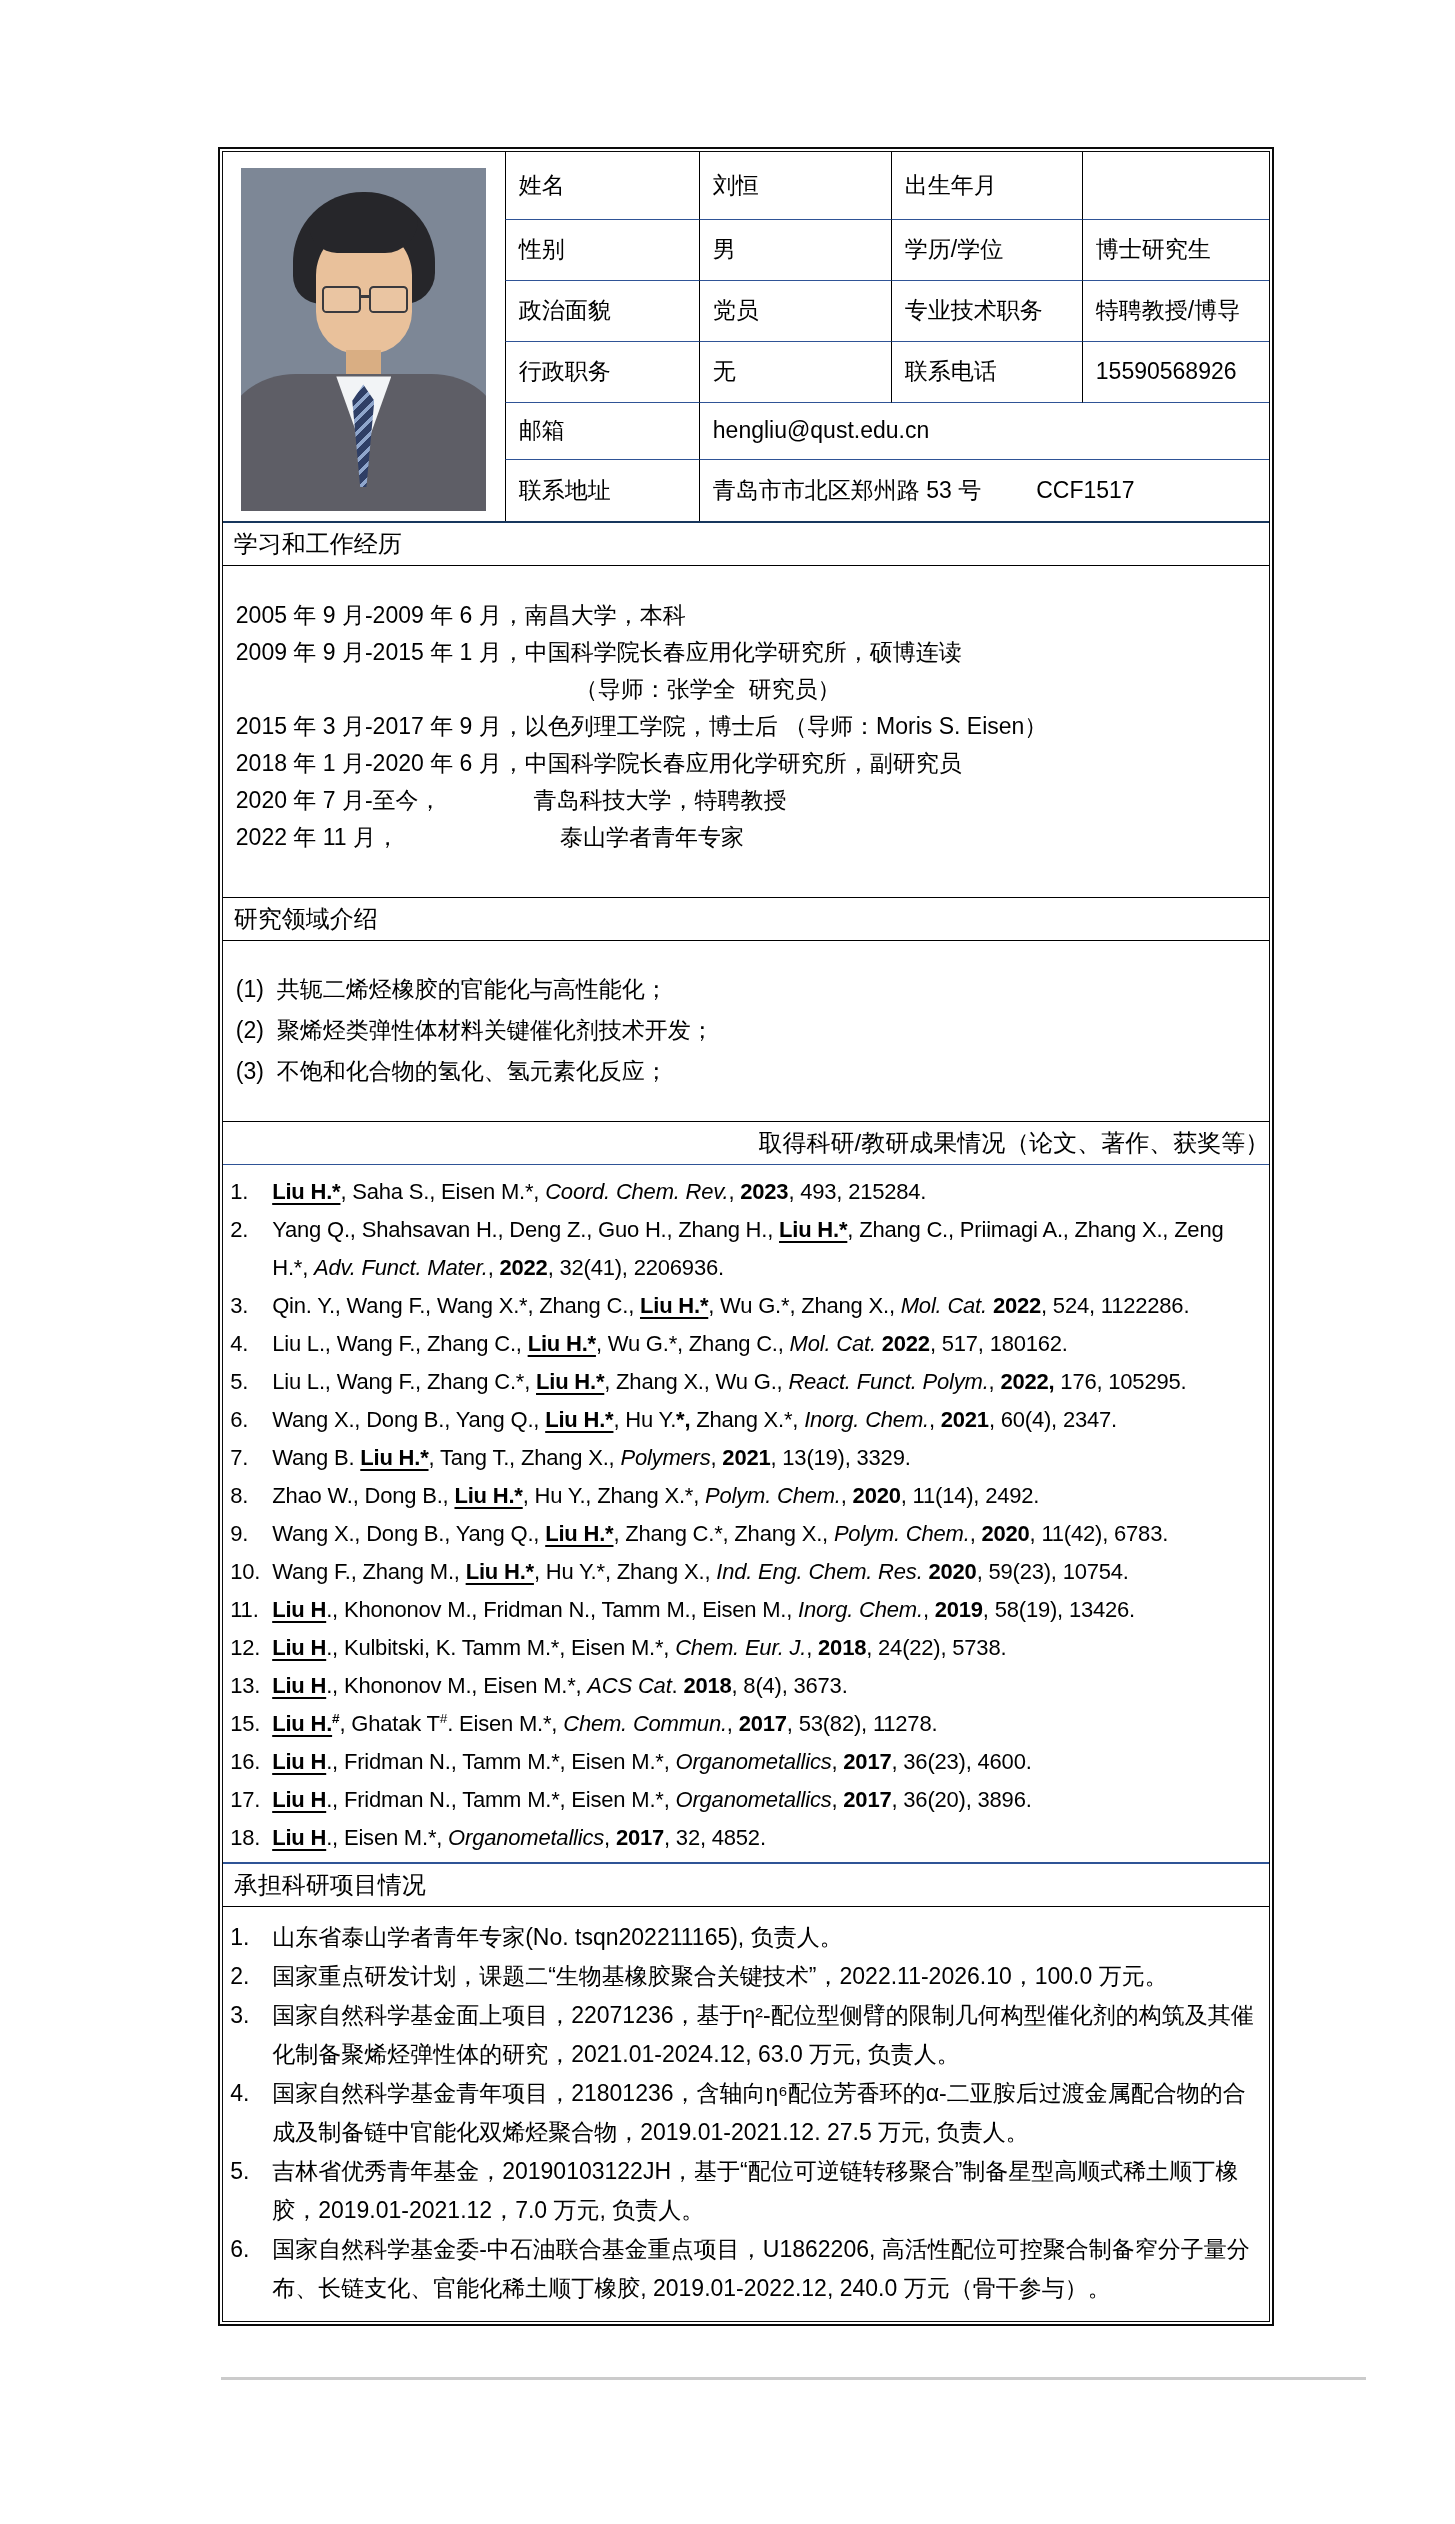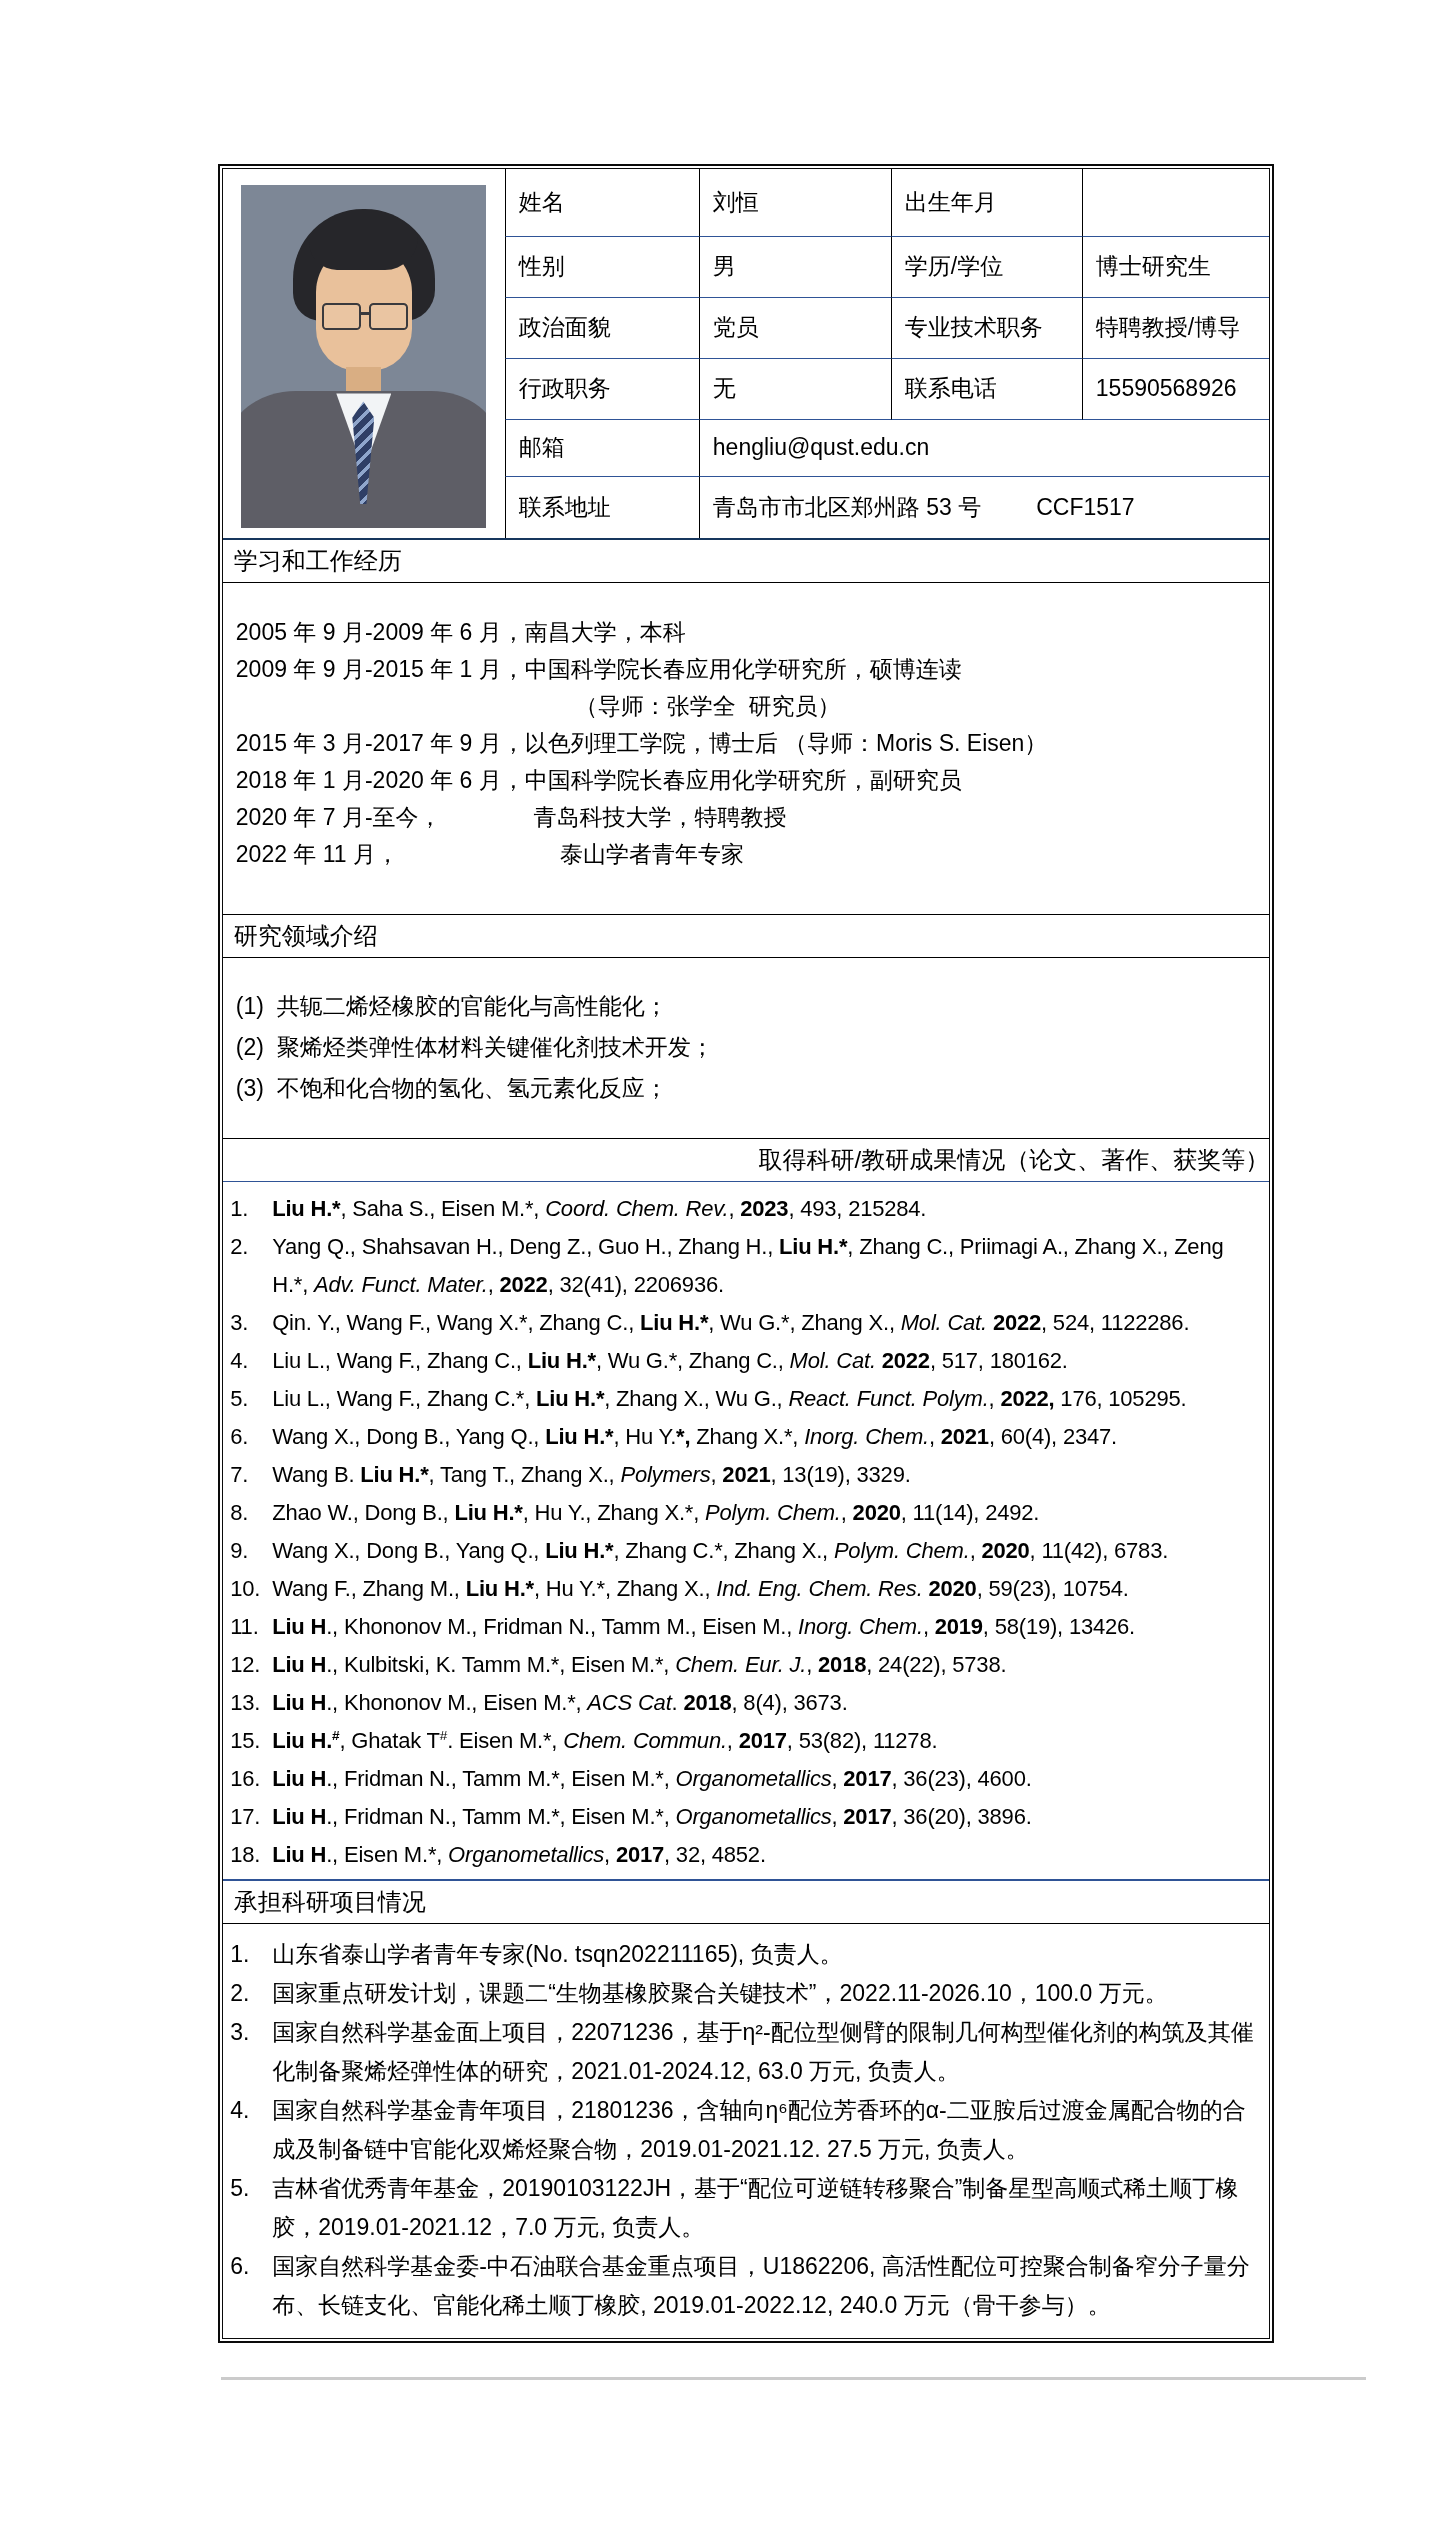--- a/index.html
+++ b/index.html
@@ -1,21 +1,21 @@
 <!DOCTYPE html>
 <html style="font-size:14.7px"><head>
 <meta charset="utf-8">
 <style>
   html,body{margin:0;padding:0;}
   body{
     width:1455px;height:2525px;position:relative;background:#ffffff;
     font-family:"Liberation Sans","DejaVu Sans",sans-serif;color:#000;
   }
   .frame{
-    position:absolute;left:218px;top:164px;width:1056px;box-sizing:border-box;
+    position:absolute;left:218px;top:147px;width:1056px;box-sizing:border-box;
     border:2.8px solid #0a0a0a;padding:1.8px;background:#fff;
   }
   .inner{border:0.9px solid #0a0a0a;}
 
   
   .info{
     display:grid;
     grid-template-columns:282px 194px 192px 191px auto;
     grid-template-rows:68px 61px 61px 61px 57px 61px;
     border-bottom:2.8px solid #17365D;
@@ -63,21 +63,21 @@
 
   .c-pub{padding:7.4px 7.4px 5.5px 7.4px;font-size:22px;letter-spacing:-0.2px;}
   .c-pub .li{line-height:38px;}
   .c-proj{padding:11px 9.2px 13px 7.4px;font-size:23px;}
   .c-proj .li{line-height:39px;}
   .li{display:flex;align-items:flex-start;}
   .num{flex:0 0 42px;width:42px;}
   .ibody{flex:1 1 auto;min-width:0;}
   .rb{font-weight:bold;}
   .ri{font-style:italic;}
-  .ru{text-underline-offset:3.7px;}
+  .ru{text-decoration:underline;text-underline-offset:3.7px;}
   .rs{vertical-align:super;font-size:0.62em;line-height:0;}
 
   .divider{position:absolute;left:221px;top:2377px;width:1145px;height:2.8px;background:#CBCBCB;}
 </style>
 </head>
 <body>
 
 <div class="frame">
   <div class="inner">
 

